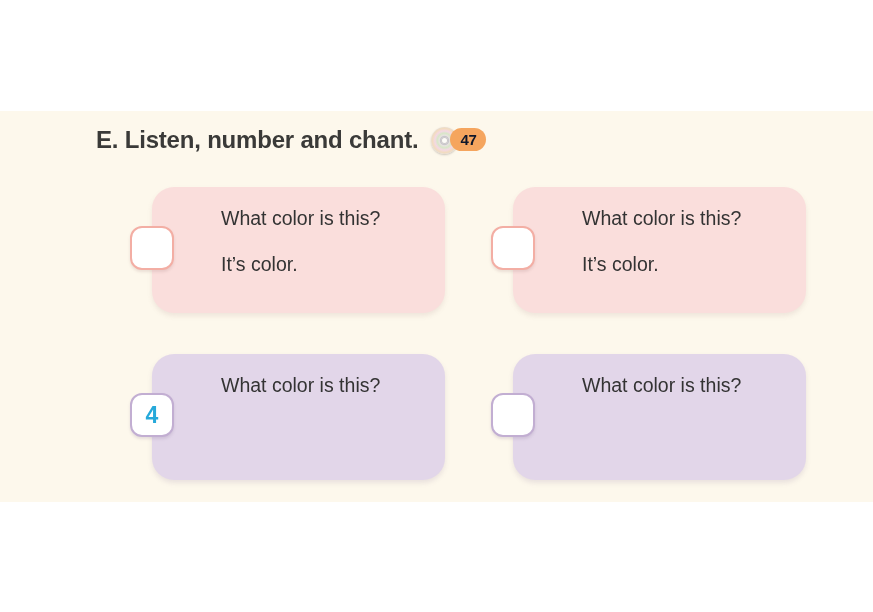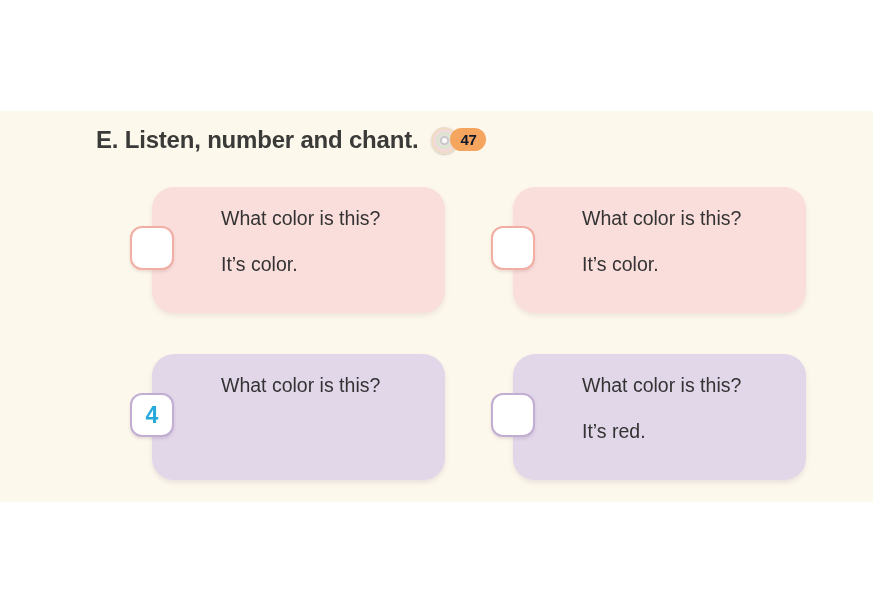--- a/index.html
+++ b/index.html
@@ -218,17 +218,16 @@
         <span class="answer-value">4</span>
       </div>
       <div class="line question">What color is this?</div>
     </div>
 
     <div class="qa-card tone-purple pos-r2c2">
       <div class="answer-box">
         <span class="answer-value"></span>
       </div>
       <div class="line question">What color is this?</div>
-      <div class="line answer">It’s red.</div>
     </div>
 
   </div>
 </div>
 
 </body></html>

